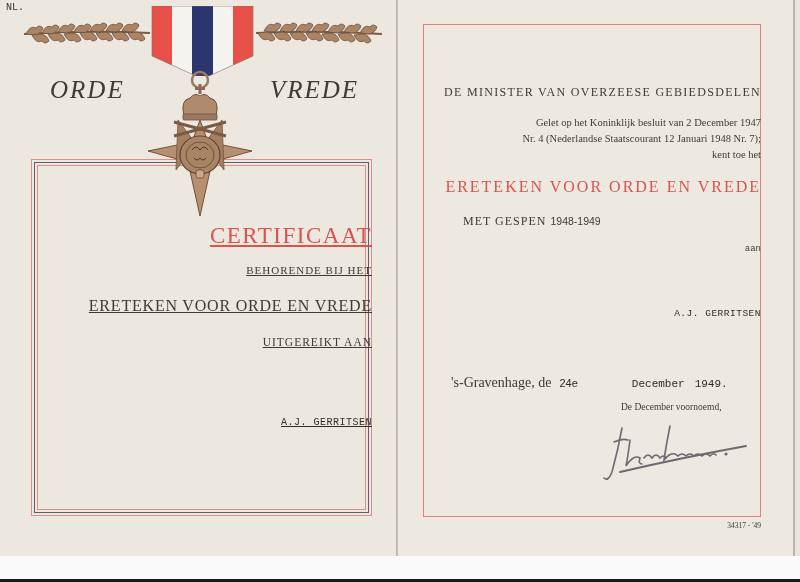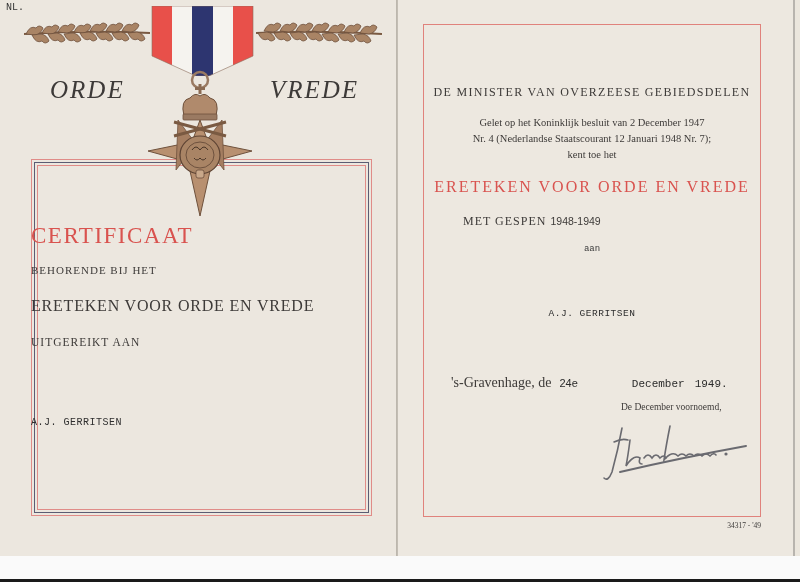--- a/index.html
+++ b/index.html
@@ -27,32 +27,32 @@
     .motto.orde { left: 50px; }
     .motto.vrede { left: 270px; }
 
     .medal { position: absolute; left: 140px; top: 70px; width: 120px; height: 150px; }
 
     .frame-left { position: absolute; left: 31px; top: 159px; width: 341px; height: 357px; }
     .frame-left .b1 { position: absolute; inset: 0; border: 1.2px solid #e08c88; }
     .frame-left .b2 { position: absolute; inset: 3px; border: 1.2px solid #5b5d73; }
     .frame-left .b3 { position: absolute; inset: 6px; border: 1.2px solid #e08c88; }
 
-    .left-text { position: absolute; left: 31px; width: 341px; text-align: left; }
+    .left-text { position: absolute; left: 31px; width: 341px; text-align: right; text-decoration: underline; }
     .cert-title { top: 223px; font-size: 23px; letter-spacing: 1.5px; color: #d9534f; }
     .cert-sub1 { top: 264px; font-size: 11px; letter-spacing: 1px; color: #3d3a38; }
     .cert-main { top: 297px; font-size: 16px; letter-spacing: 0.8px; color: #3d3a38; }
     .cert-sub2 { top: 336px; font-size: 11.5px; letter-spacing: 1px; color: #3d3a38; }
     .cert-name { top: 417px; font-family: "Liberation Mono", "DejaVu Sans Mono", monospace; font-size: 10px; letter-spacing: 0.5px; color: #2e2e2e; }
 
     
     .right-page { position: absolute; left: 398px; top: 0; width: 395px; height: 556px; background: #ede8e0; }
     .frame-right { position: absolute; left: 423px; top: 24px; width: 338px; height: 493px; border: 1.3px solid #e0827c; }
 
-    .rt { position: absolute; left: 423px; width: 338px; text-align: center; color: #3d3a38; }
+    .rt { position: absolute; left: 423px; width: 338px; text-align: right; color: #3d3a38; }
     .minister-head { top: 85px; font-size: 12px; letter-spacing: 1.3px; }
     .gelet1 { top: 117px; font-size: 10.5px; }
     .gelet2 { top: 133px; font-size: 10.5px; }
     .kent { top: 149px; font-size: 10.5px; }
     .ereteken-red { top: 178px; font-size: 16px; letter-spacing: 2px; color: #d9534f; }
     .gespen { position: absolute; left: 463px; top: 214px; font-size: 12px; letter-spacing: 1px; color: #3d3a38; }
     .gespen .years { font-family: "Liberation Sans", "DejaVu Sans", sans-serif; font-size: 10.5px; letter-spacing: 0; margin-left: 4px; }
     .aan { top: 244px; font-family: "Liberation Mono", "DejaVu Sans Mono", monospace; font-size: 9px; color: #3a3a3a; }
     .right-name { top: 308px; font-family: "Liberation Mono", "DejaVu Sans Mono", monospace; font-size: 9.5px; letter-spacing: 0.5px; color: #2e2e2e; }
 

